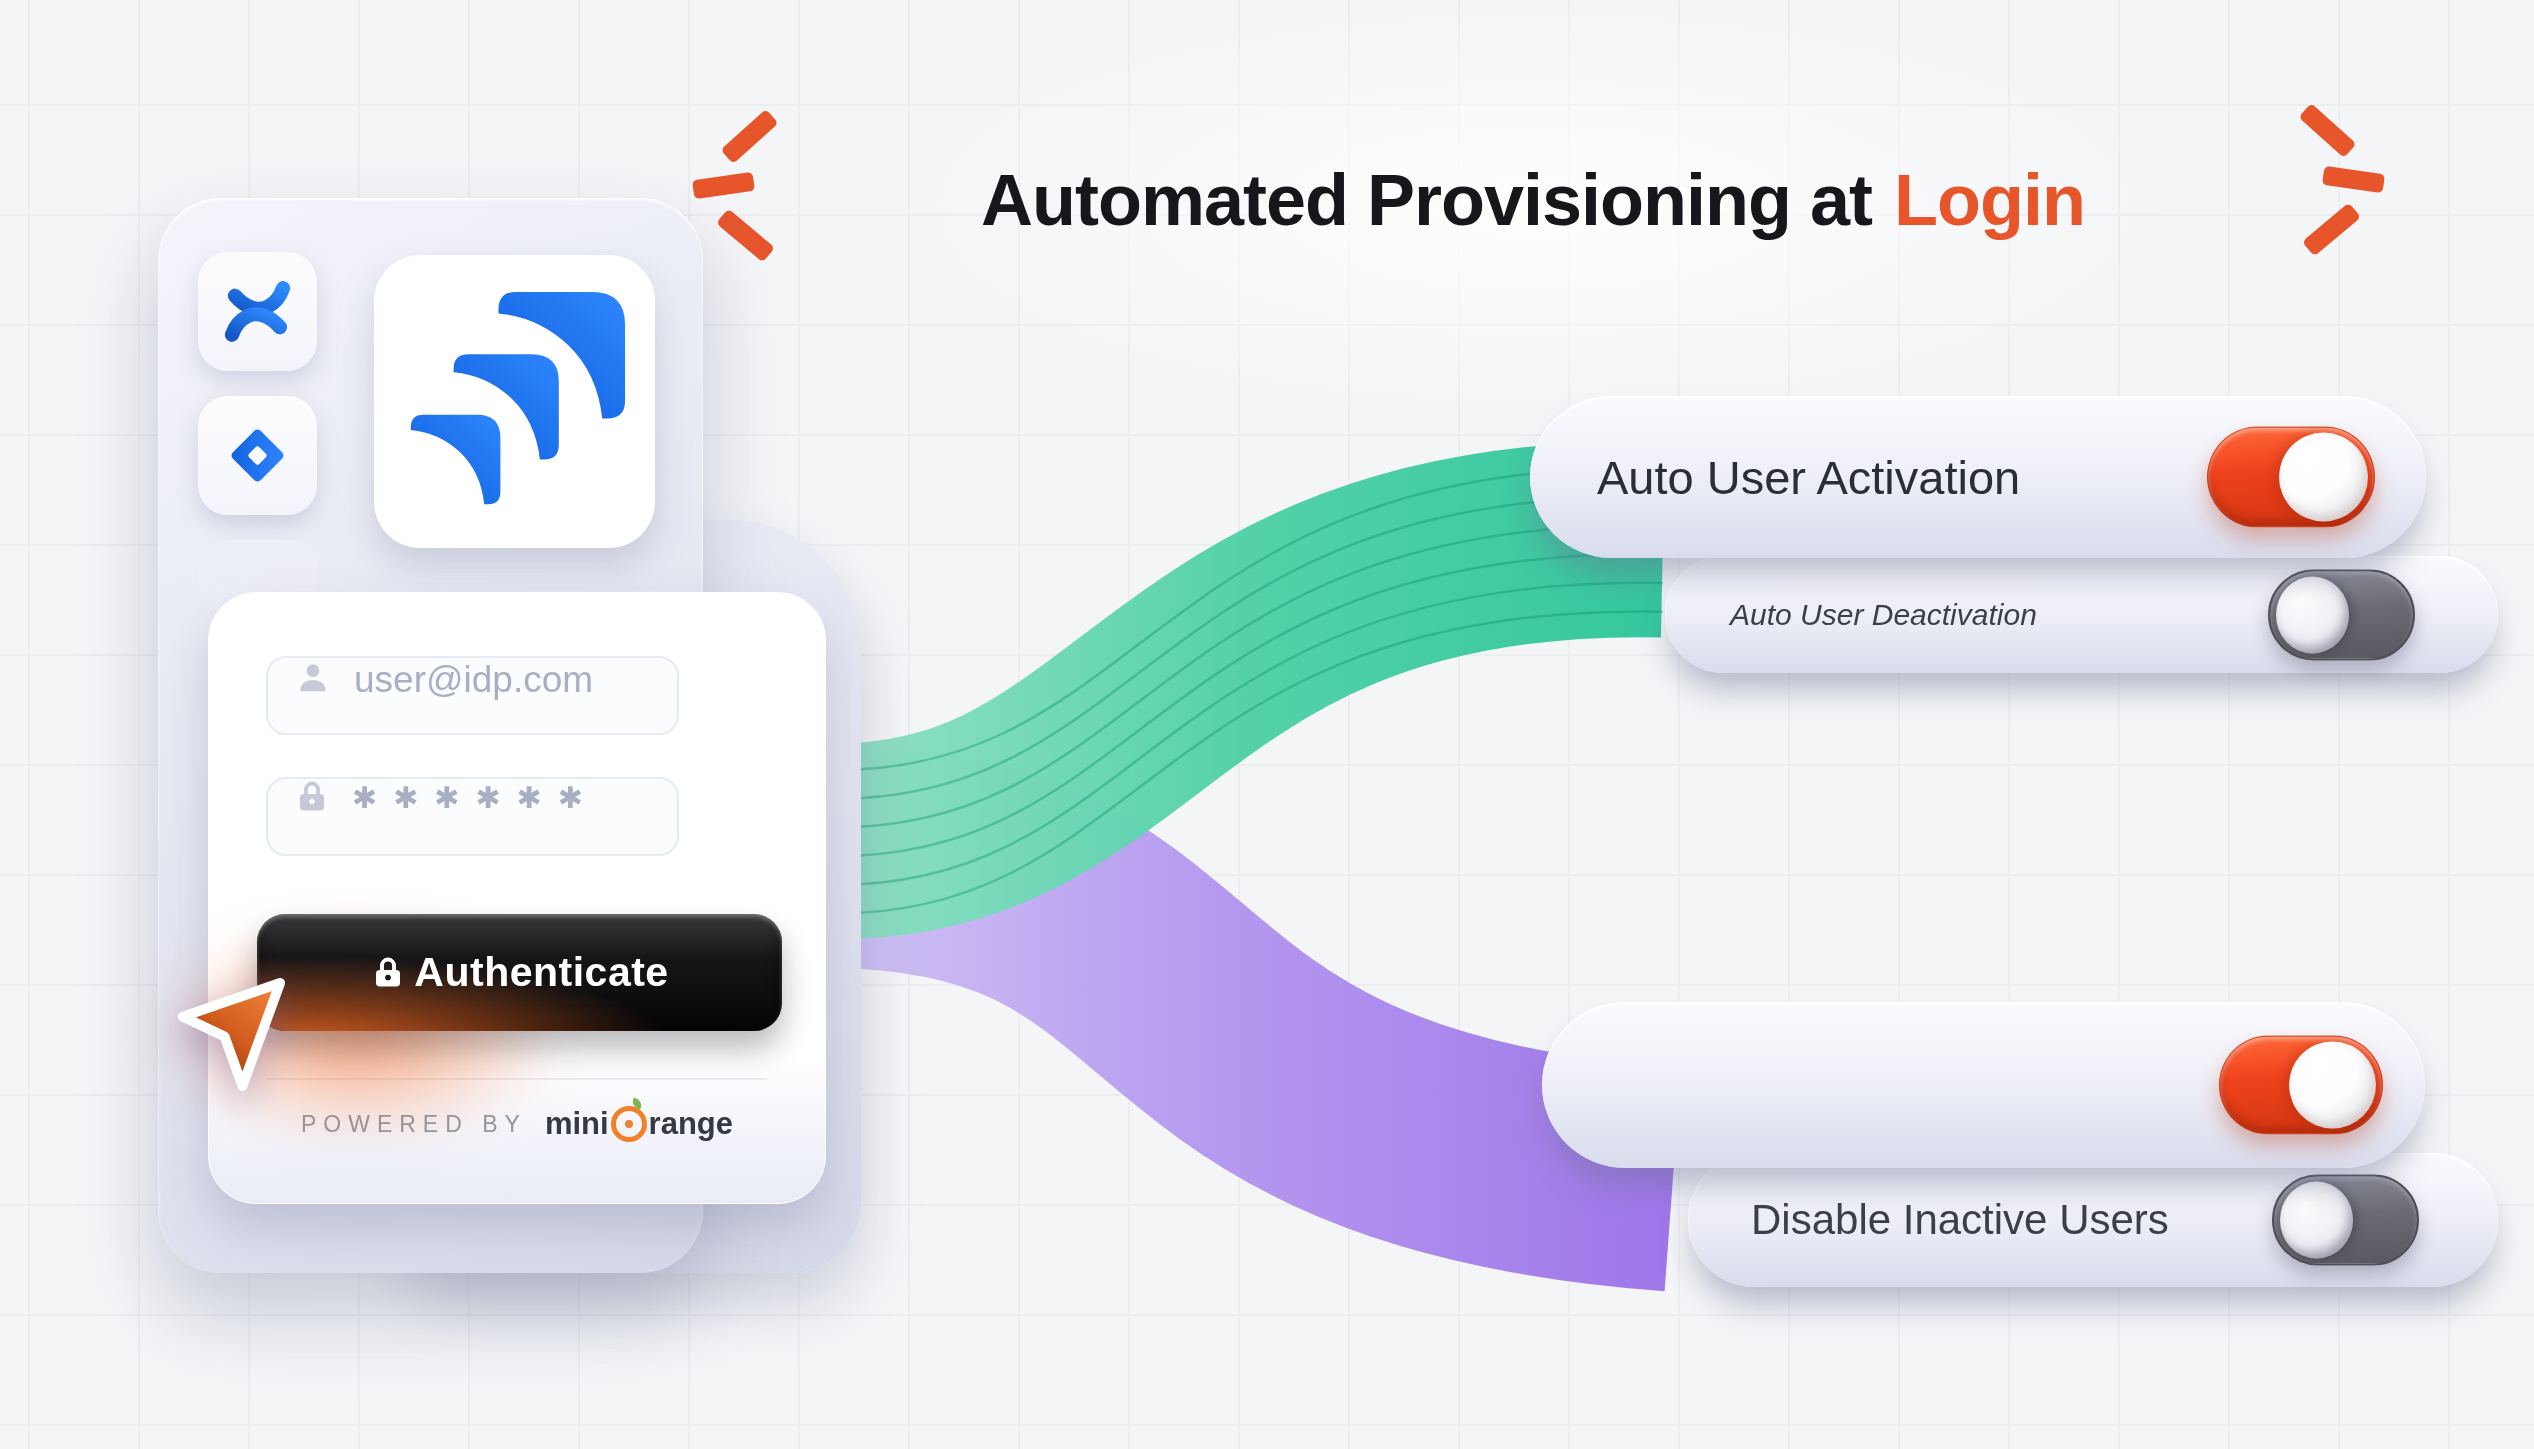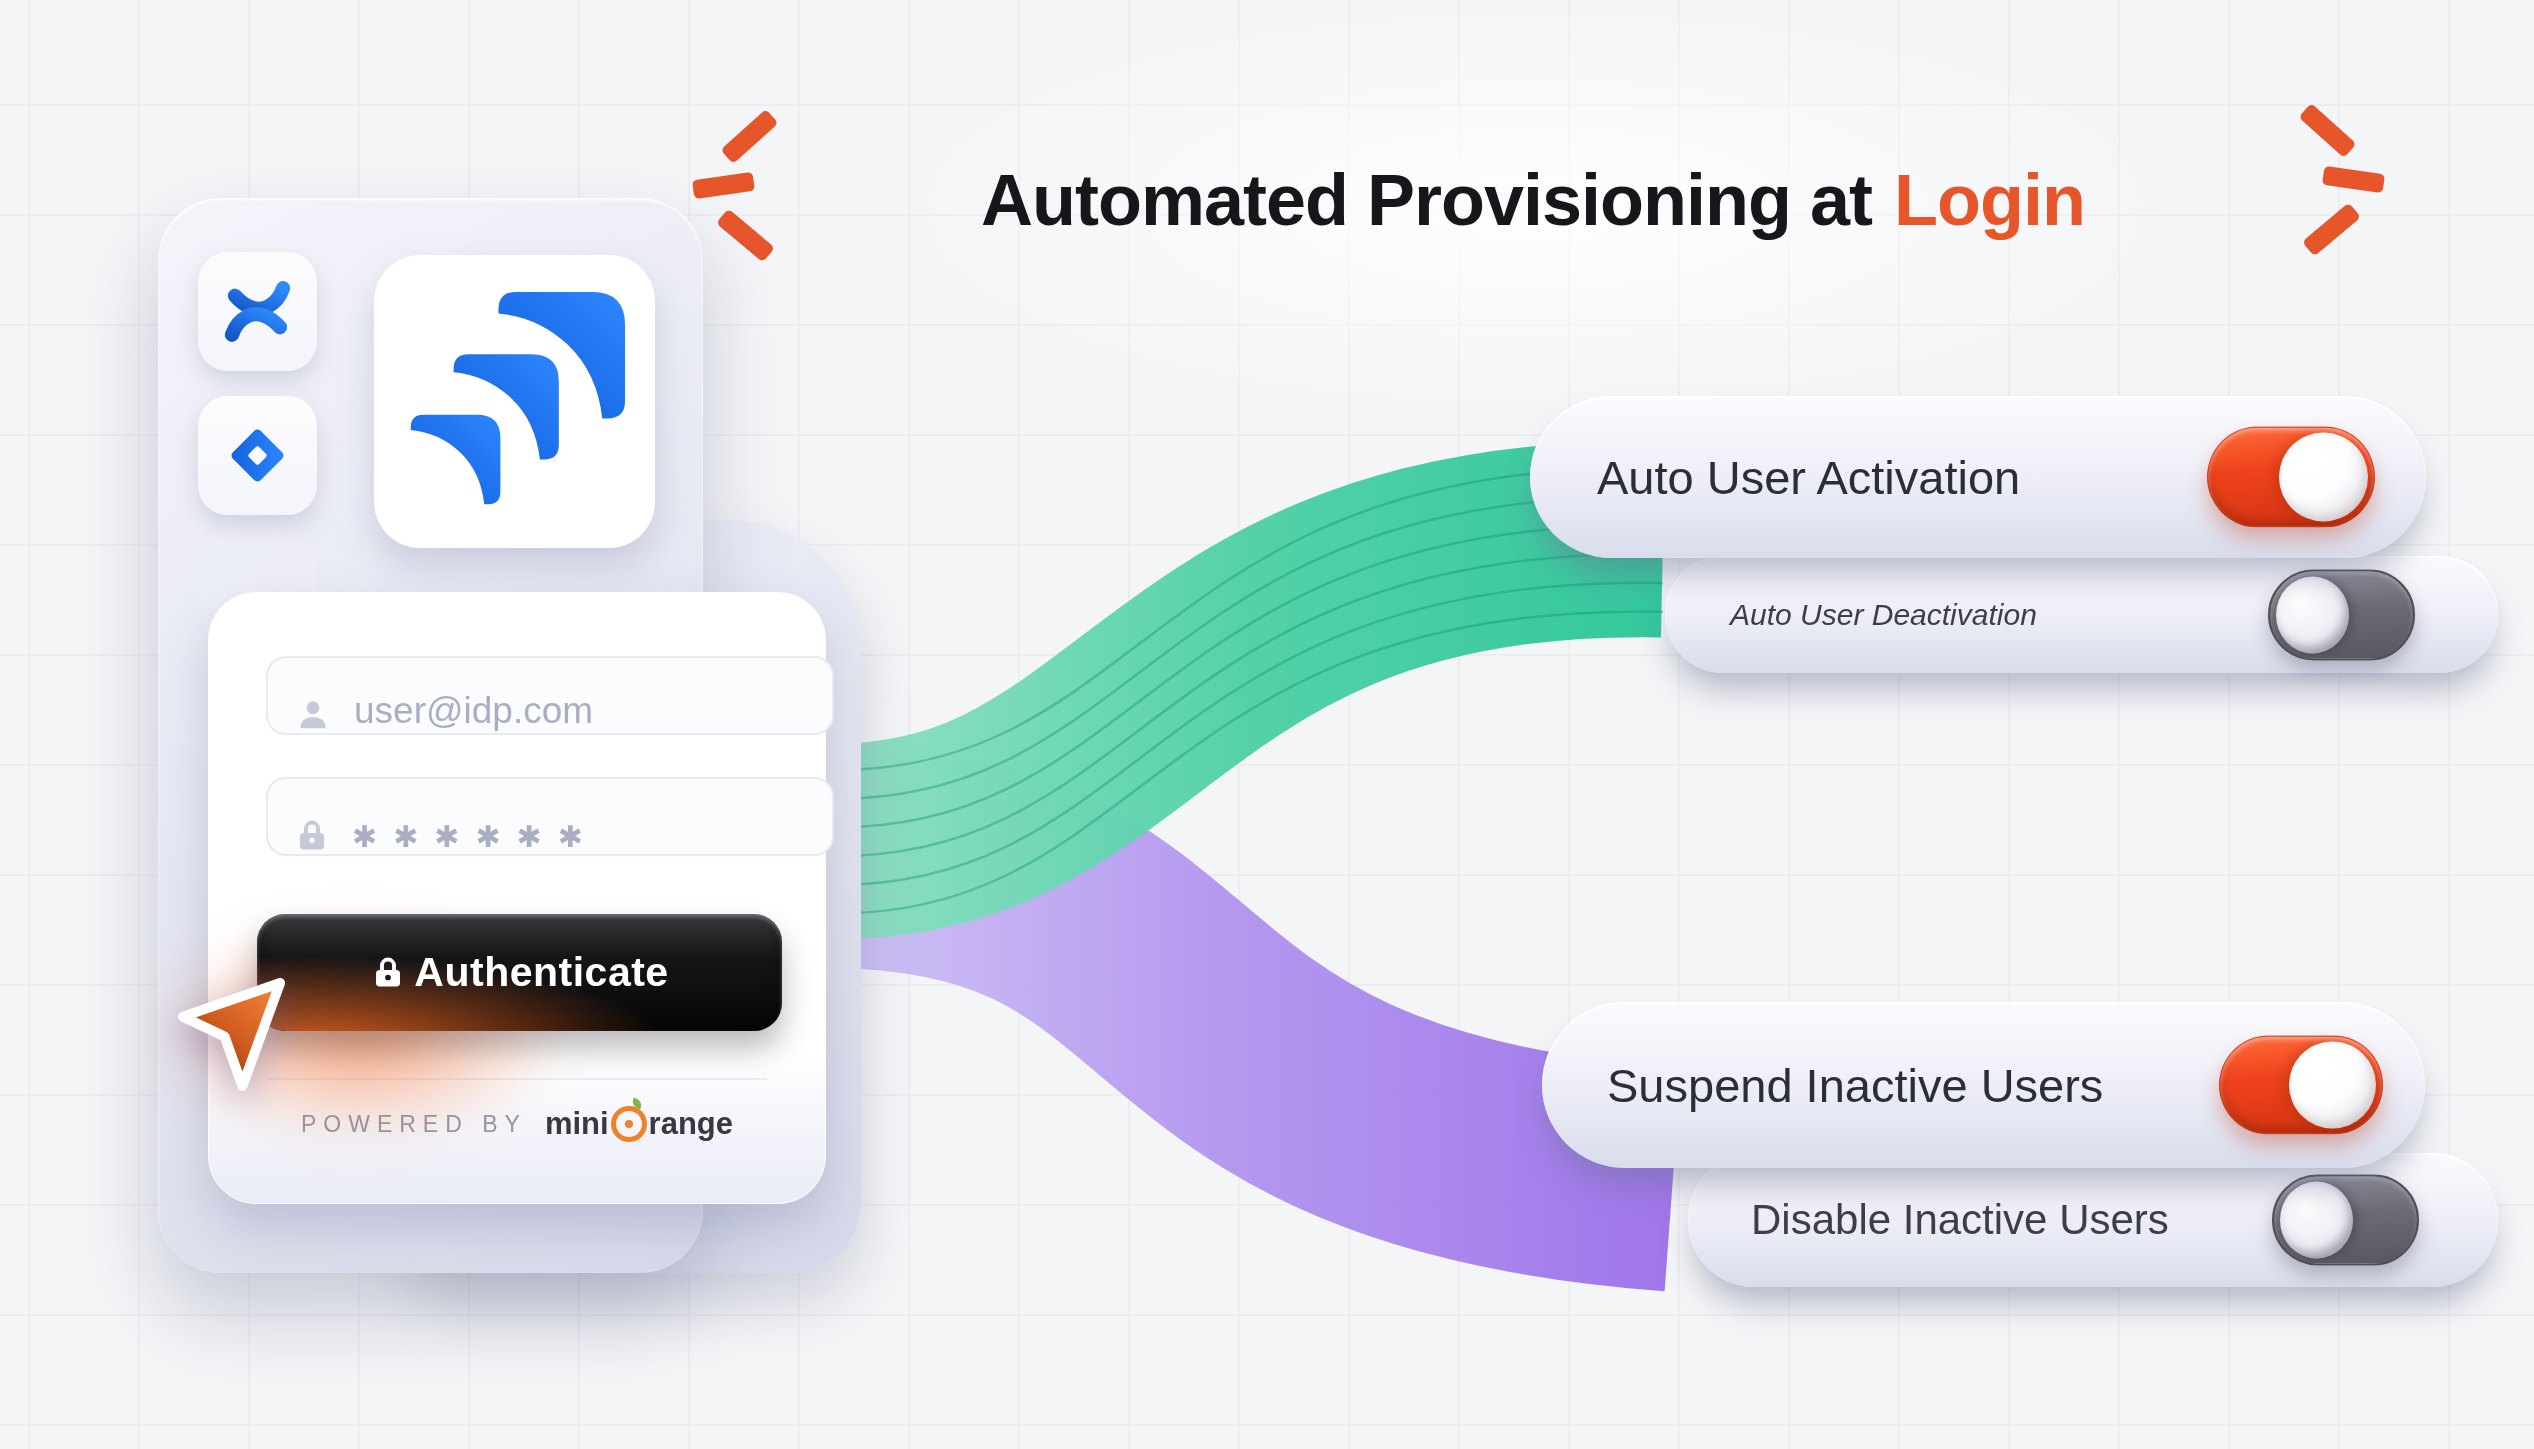--- a/index.html
+++ b/index.html
@@ -49,22 +49,22 @@
   .tile-faded{left:198px;top:540px;width:119px;height:71px;border-radius:26px;
     background:#edeff6;box-shadow:none;opacity:.8;}
   .tile-big{left:374px;top:255px;width:281px;height:293px;border-radius:46px;
     background:#ffffff;box-shadow:0 18px 36px rgba(118,124,158,.28);}
 
   
   .login-panel{position:absolute;left:208px;top:592px;width:616px;height:610px;z-index:5;
     border-radius:48px;border:1px solid #ffffff;
     background:linear-gradient(180deg,#ffffff 0%,#ffffff 76%,#e9ebf6 100%);
     box-shadow:0 24px 48px rgba(112,118,152,.30);}
-  .field{position:absolute;left:57px;width:568px;height:79px;border-radius:20px;
-    background:#fbfcfe;border:2px solid #e7eaf2;display:flex;align-items:flex-end;box-sizing:border-box;}
+  .field{position:absolute;left:57px;width:413px;height:79px;border-radius:20px;
+    background:#fbfcfe;border:2px solid #e7eaf2;display:flex;align-items:flex-start;box-sizing:border-box;}
   .field-email{top:63px;}
   .field-password{top:184px;}
   .field .f-icon{margin-left:26px;margin-right:20px;flex:0 0 auto;display:flex;}
   .field input{border:none;outline:none;background:transparent;width:100%;
     font-family:"Liberation Sans","DejaVu Sans",sans-serif;}
   .field-email input{font-size:37px;color:#a9afc3;}
   .field-email input::placeholder{color:#a9afc3;opacity:1;}
   .field-password input{font-size:30px;font-weight:700;color:#a9afc3;letter-spacing:16px;}
 
   .btn-glow{position:absolute;left:-59px;top:329px;width:416px;height:218px;z-index:1;
@@ -286,21 +286,20 @@
   </div>
 
   <div class="tcard tcard-2">
     <span class="t-label">Auto User Deactivation</span>
     <span class="toggle off tg-2">
       <span class="knob"></span>
     </span>
   </div>
 
   <div class="tcard tcard-3">
-    <span class="t-label">Suspend Inactive Users</span>
     <span class="toggle on tg-3">
       <span class="knob"></span>
     </span>
   </div>
 
   <div class="tcard tcard-4">
     <span class="t-label">Disable Inactive Users</span>
     <span class="toggle off tg-4">
       <span class="knob"></span>
     </span>

